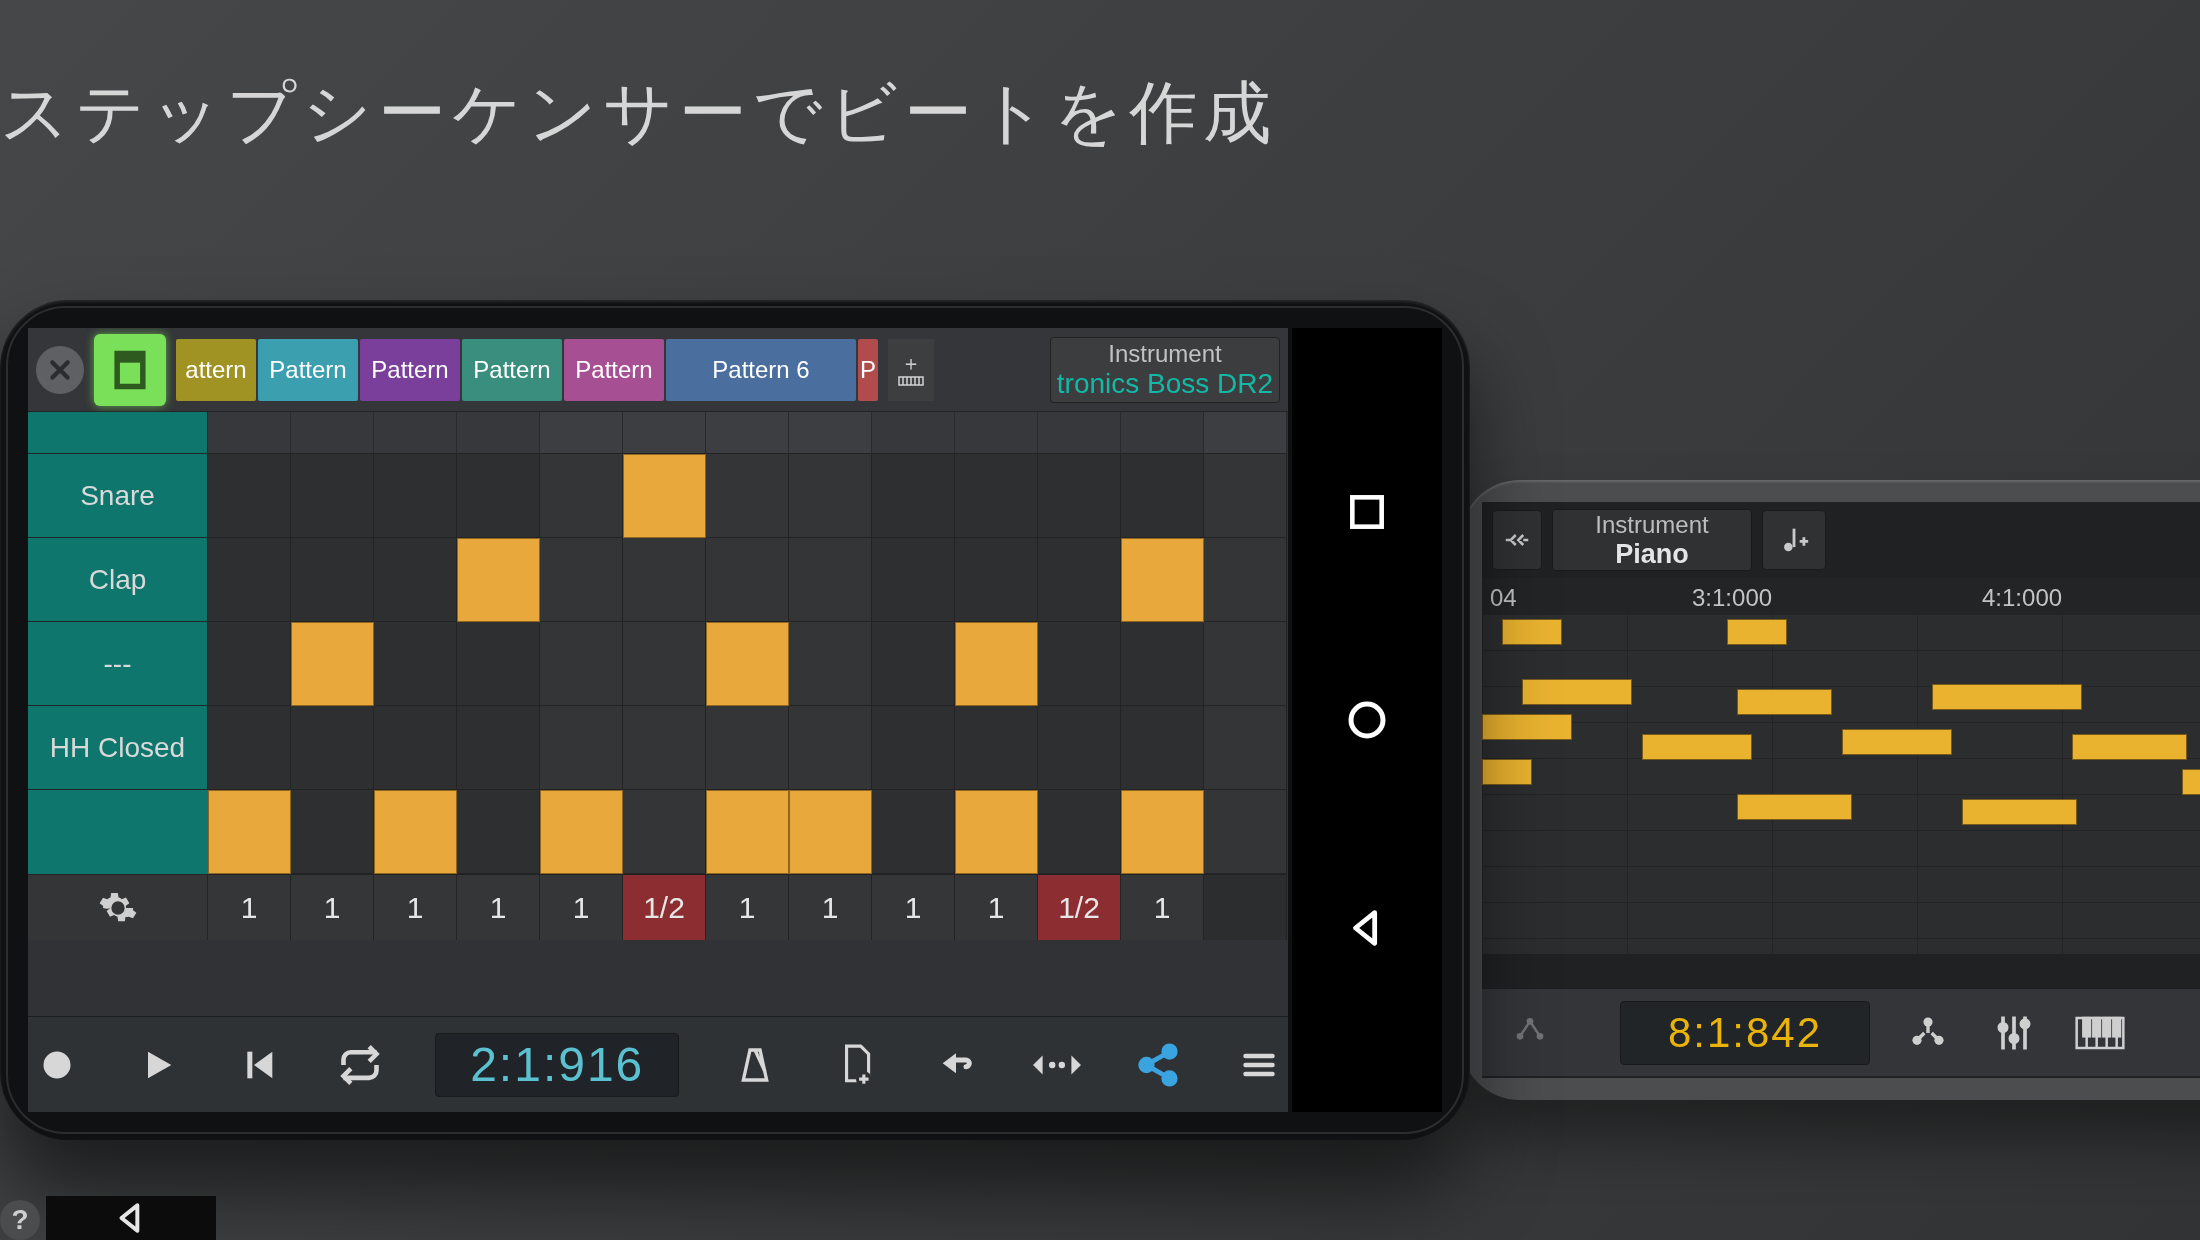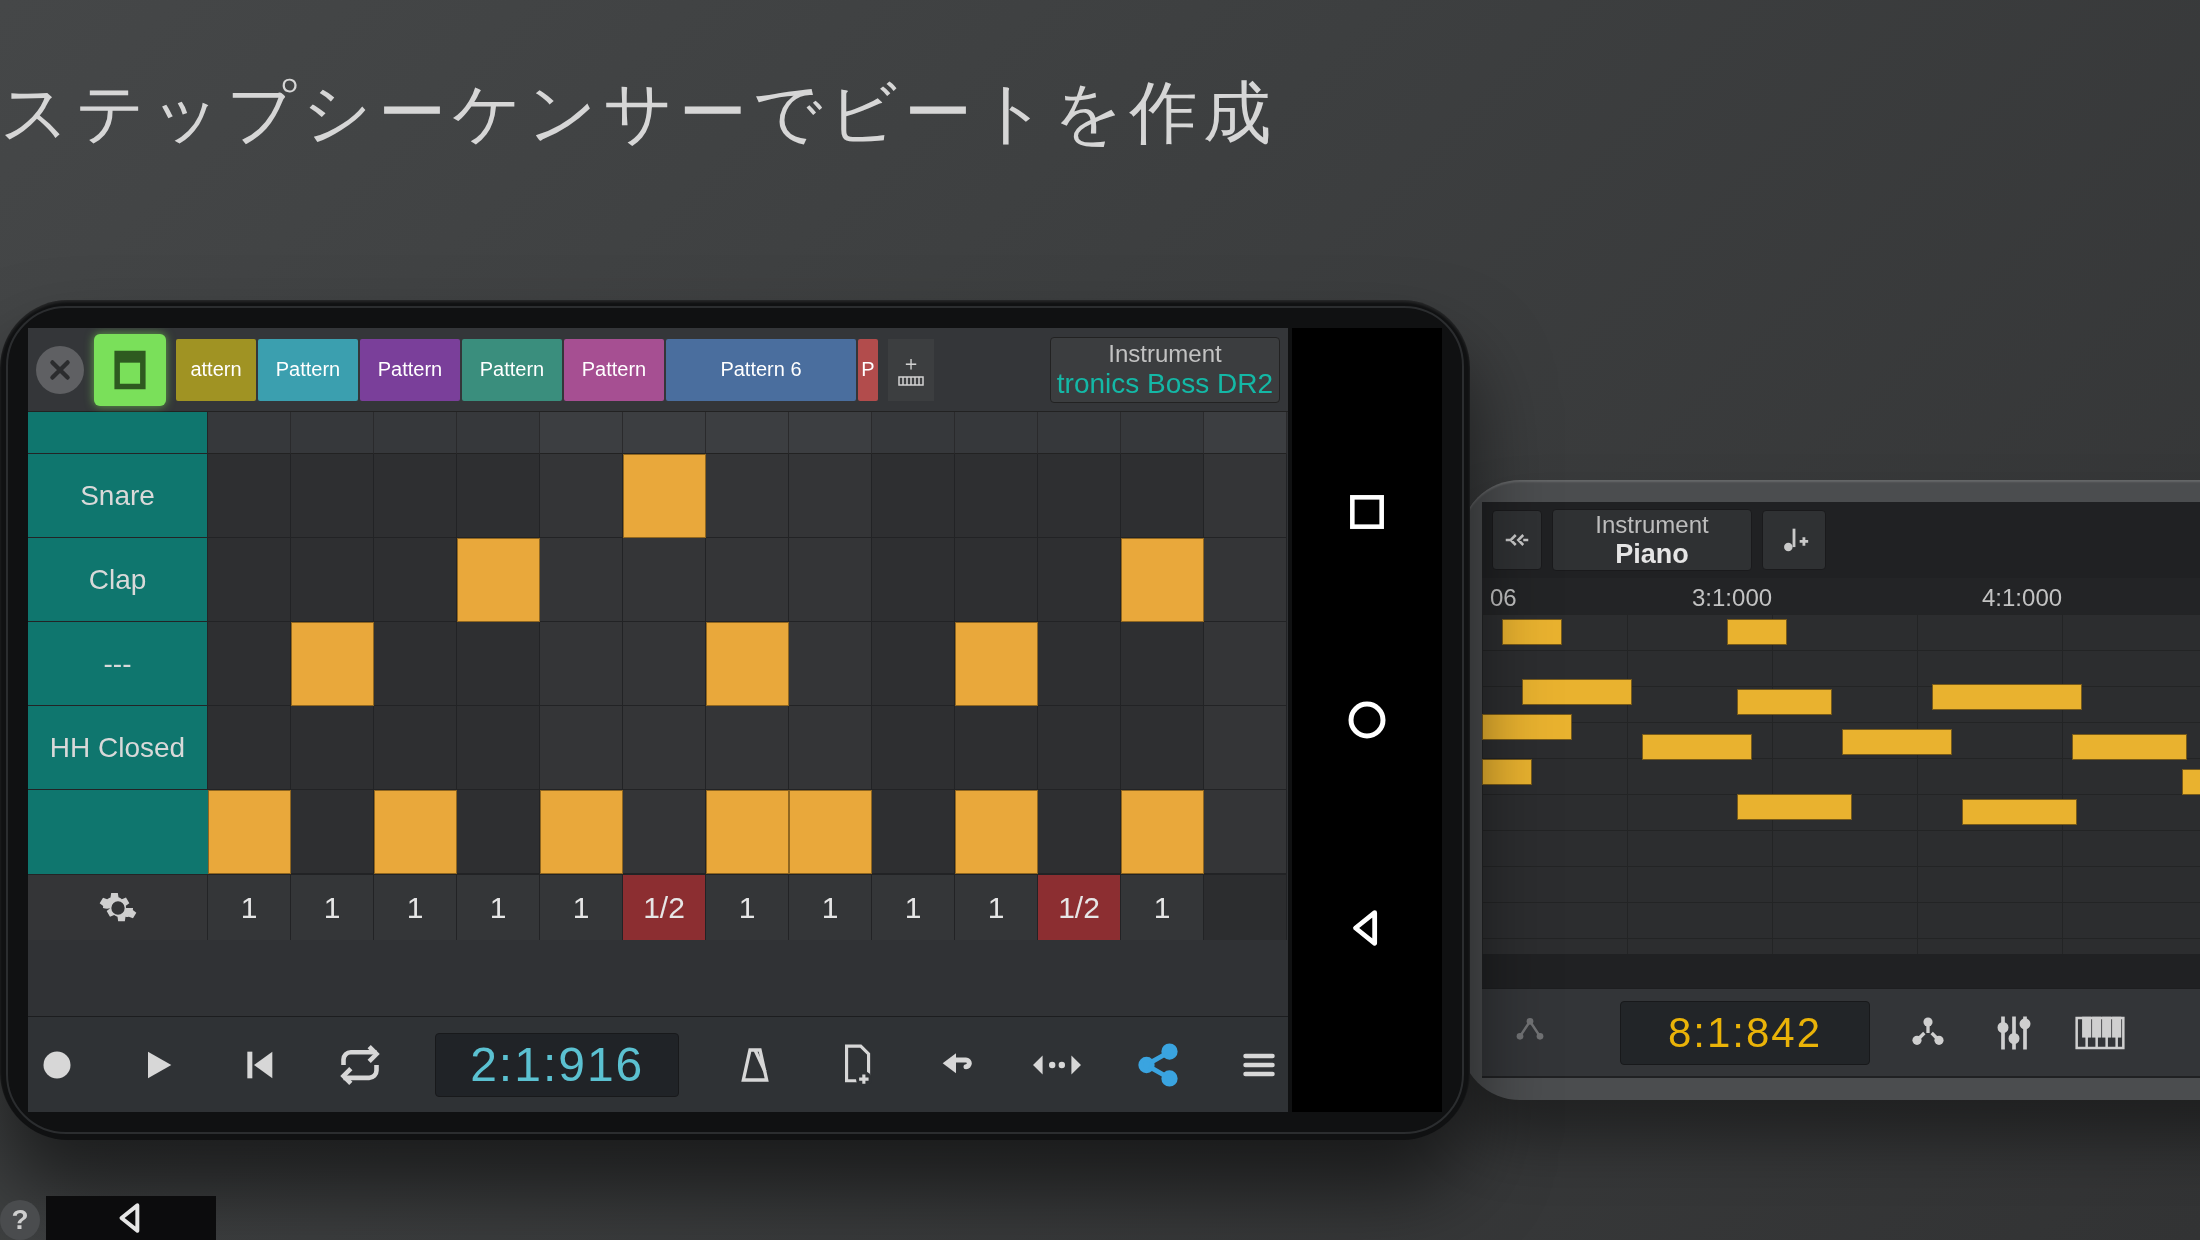--- a/index.html
+++ b/index.html
@@ -29,21 +29,21 @@
   .phone1 { position:absolute; top:300px; left:0; width:1470px; height:840px; background:#101112; border-radius:68px; box-shadow:0 50px 80px rgba(0,0,0,.55), inset 0 2px 3px rgba(255,255,255,.1); }
   .phone1::after { content:""; position:absolute; inset:6px; border:2px solid #2b2d2f; border-radius:60px; pointer-events:none; }
   .phone1-screen { position:absolute; top:28px; left:28px; width:1260px; height:784px; background:#303235; overflow:hidden; }
   .navcol { position:absolute; top:28px; right:28px; bottom:28px; width:150px; background:#000; display:flex; flex-direction:column; align-items:center; justify-content:space-around; padding:80px 0; }
   .navbtn { width:60px; height:60px; color:#fff; display:flex; align-items:center; justify-content:center; }
 
   .topbar { display:flex; align-items:center; height:84px; padding:6px 8px; gap:10px; background:#343639; border-bottom:1px solid #222; }
   .round-close { width:48px; height:48px; border-radius:50%; background:#5f6063; display:flex; align-items:center; justify-content:center; color:#2b2c2e; }
   .editbtn { width:72px; height:72px; background:#7ae05a; border-radius:6px; display:flex; align-items:center; justify-content:center; box-shadow:0 0 10px rgba(130,240,90,.6); }
   .pattern-tabs { display:flex; gap:2px; height:62px; }
-  .ptab { height:62px; display:flex; align-items:center; justify-content:center; font-size:20px; color:#fff; padding:0 2px; border-radius:2px; }
+  .ptab { height:62px; display:flex; align-items:center; justify-content:center; font-size:24px; color:#fff; padding:0 2px; border-radius:2px; }
   .addbtn { width:46px; height:62px; background:#3c3e40; display:flex; flex-direction:column; align-items:center; justify-content:center; color:#d2d2d2; font-size:22px; }
   .instrbtn { margin-left:auto; width:230px; height:66px; background:#3b3d3f; border:1px solid #222; border-radius:4px; display:flex; flex-direction:column; align-items:center; justify-content:center; overflow:hidden; }
   .instrbtn .s1 { font-size:24px; color:#c2c2c2; }
   .instrbtn .s2 { font-size:28px; color:#14b8a6; }
 
   
   .seq { display:flex; }
   .labcol { width:180px; background:#0f766e; }
   .labrow { height:84px; display:flex; align-items:center; justify-content:center; font-size:28px; color:#d9d9d9; border-bottom:1px solid #232426; border-right:1px solid #232426; }
   .labrow:first-child { height:42px; }
@@ -91,21 +91,21 @@
       </div>
       <div class="tbtn" style="width:64px">
         <svg width="34" height="34" viewBox="0 0 24 24" fill="currentColor">
             <circle cx="8" cy="17" r="3"></circle>
             <path d="M11 17V4h2v13" fill="currentColor"></path>
             <path d="M16 13h6M19 10v6" stroke="currentColor" stroke-width="2" fill="none"></path>
           </svg>
       </div>
     </div>
     <div class="ruler2" id="ruler2">
-        <span style="left: 8px;">06</span>
+        <span style="left: 8px;">04</span>
         <span style="left: 210px;">3:1:000</span>
         <span style="left: 500px;">4:1:000</span>
       </div>
     <div class="proll" id="proll">
         <div class="hline" style="top: 0px;"></div>
         <div class="hline" style="top: 36px;"></div>
         <div class="hline" style="top: 72px;"></div>
         <div class="hline" style="top: 108px;"></div>
         <div class="hline" style="top: 144px;"></div>
         <div class="hline" style="top: 180px;"></div>

